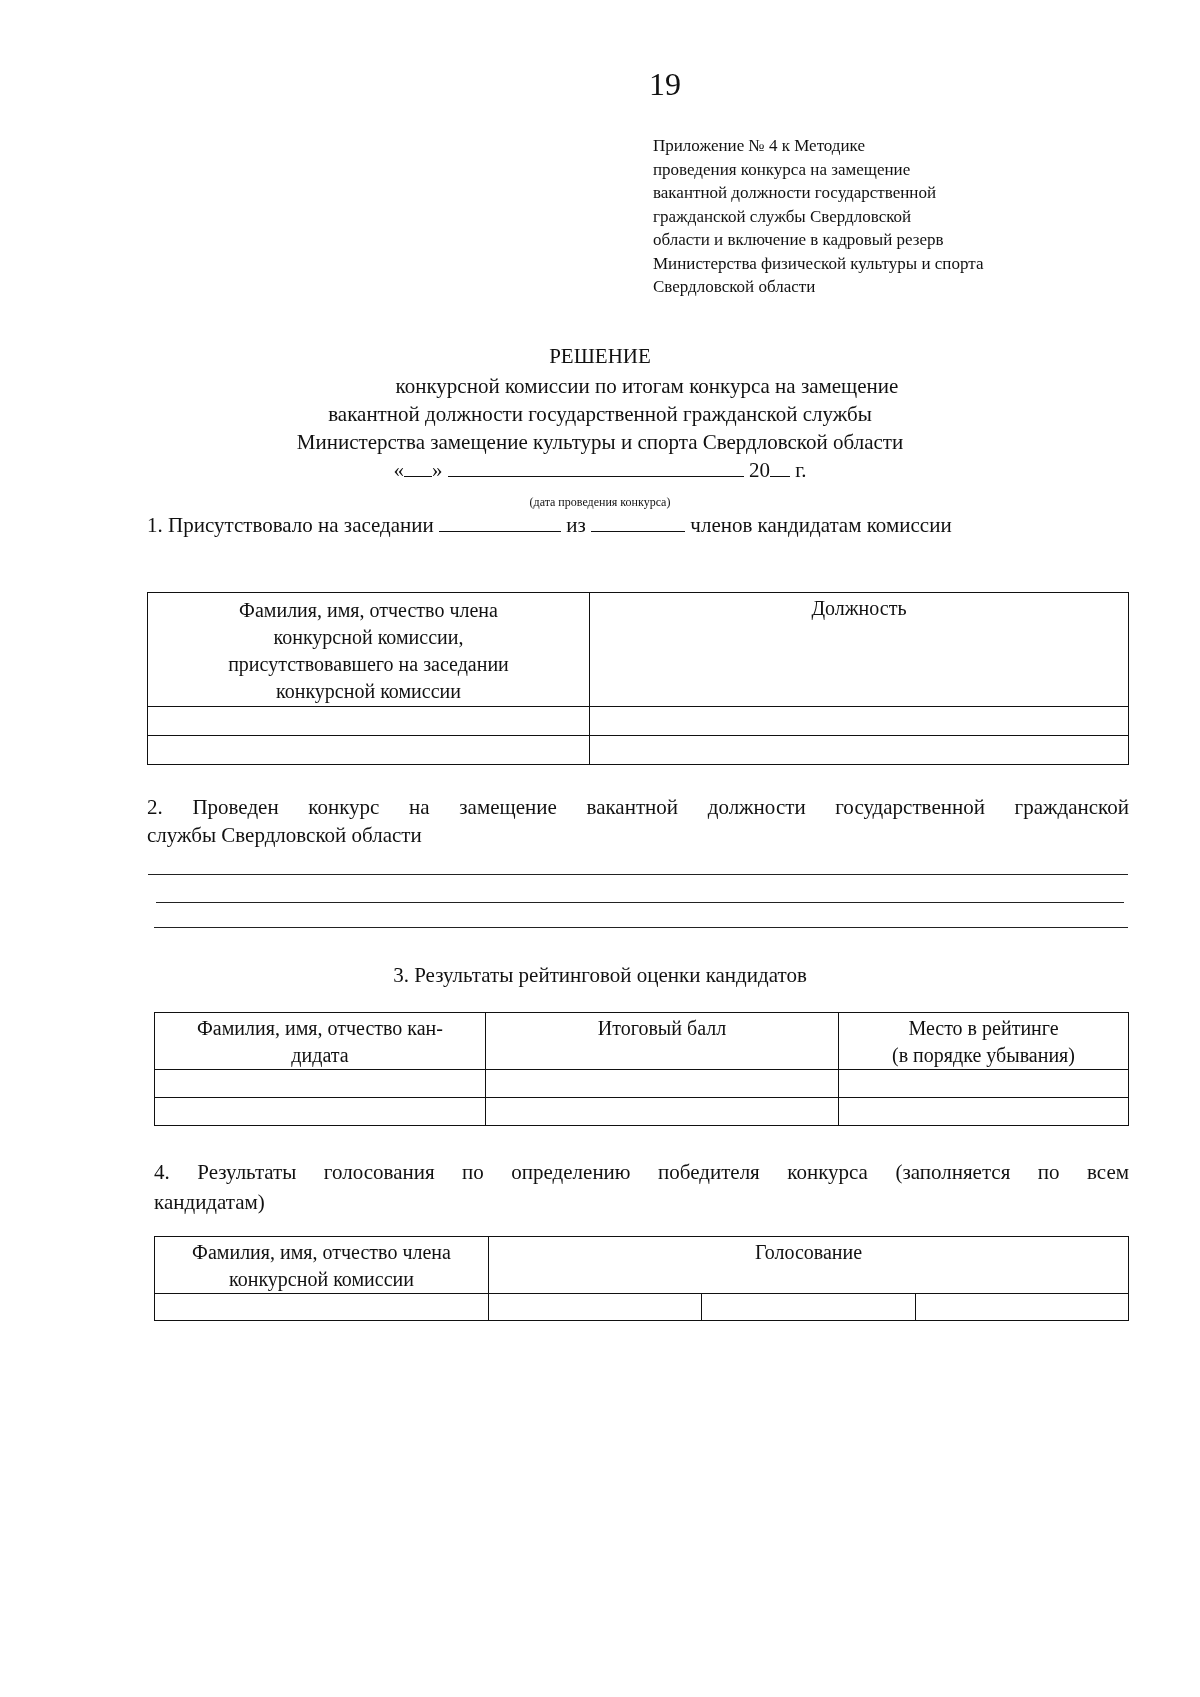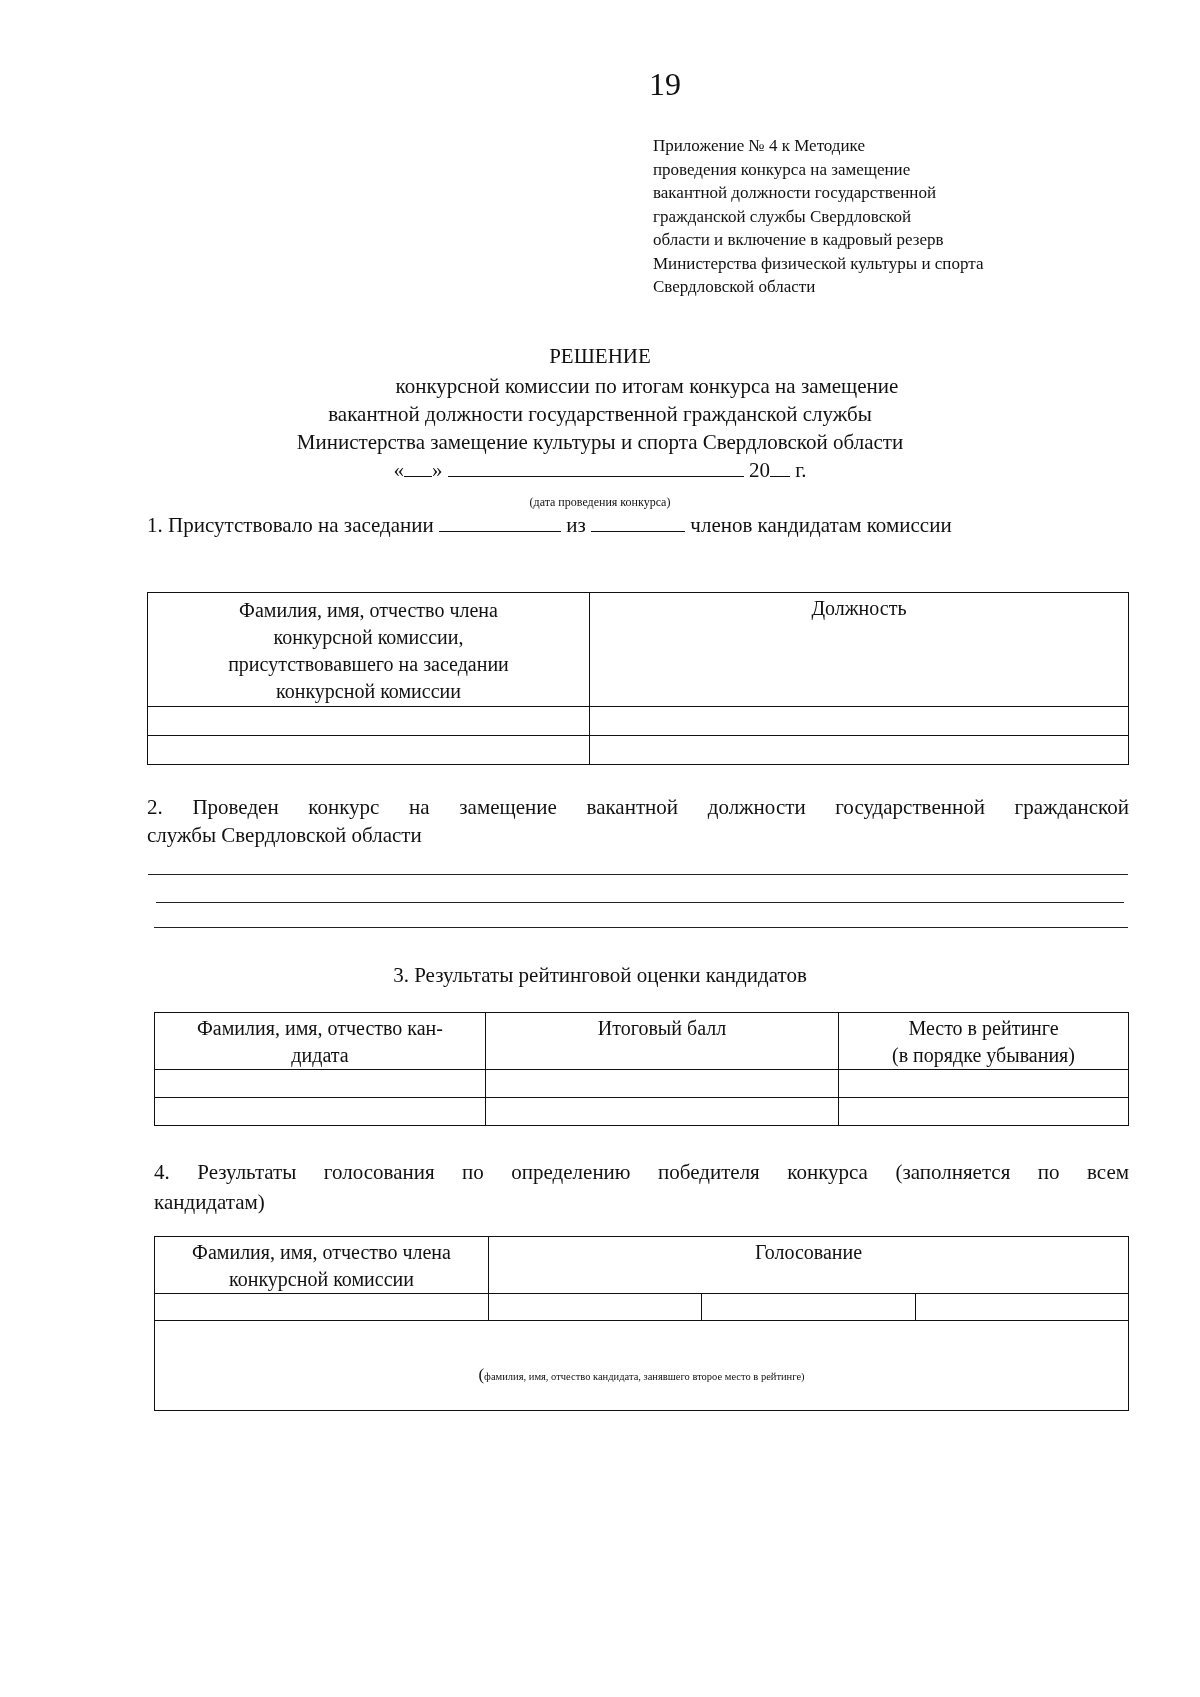--- a/index.html
+++ b/index.html
@@ -130,21 +130,14 @@
       <div>конкурсной комиссии</div>
     </td>
     <td colspan="3" style="padding-top:2px;">Голосование</td>
   </tr>
   <tr style="height:27px;">
     <td></td>
     <td></td>
     <td></td>
     <td></td>
   </tr>
-  <tr style="height:90px;">
-    <td colspan="4" style="position:relative;">
-      <div class="small-cap" style="position:absolute; left:0; right:0; top:40px; text-align:center;">
-        <span class="paren">(</span><span>фамилия, имя, отчество кандидата, занявшего второе место в рейтинге)</span>
-      </div>
-    </td>
-  </tr>
 </tbody>
   </table>
 
 </body></html>

